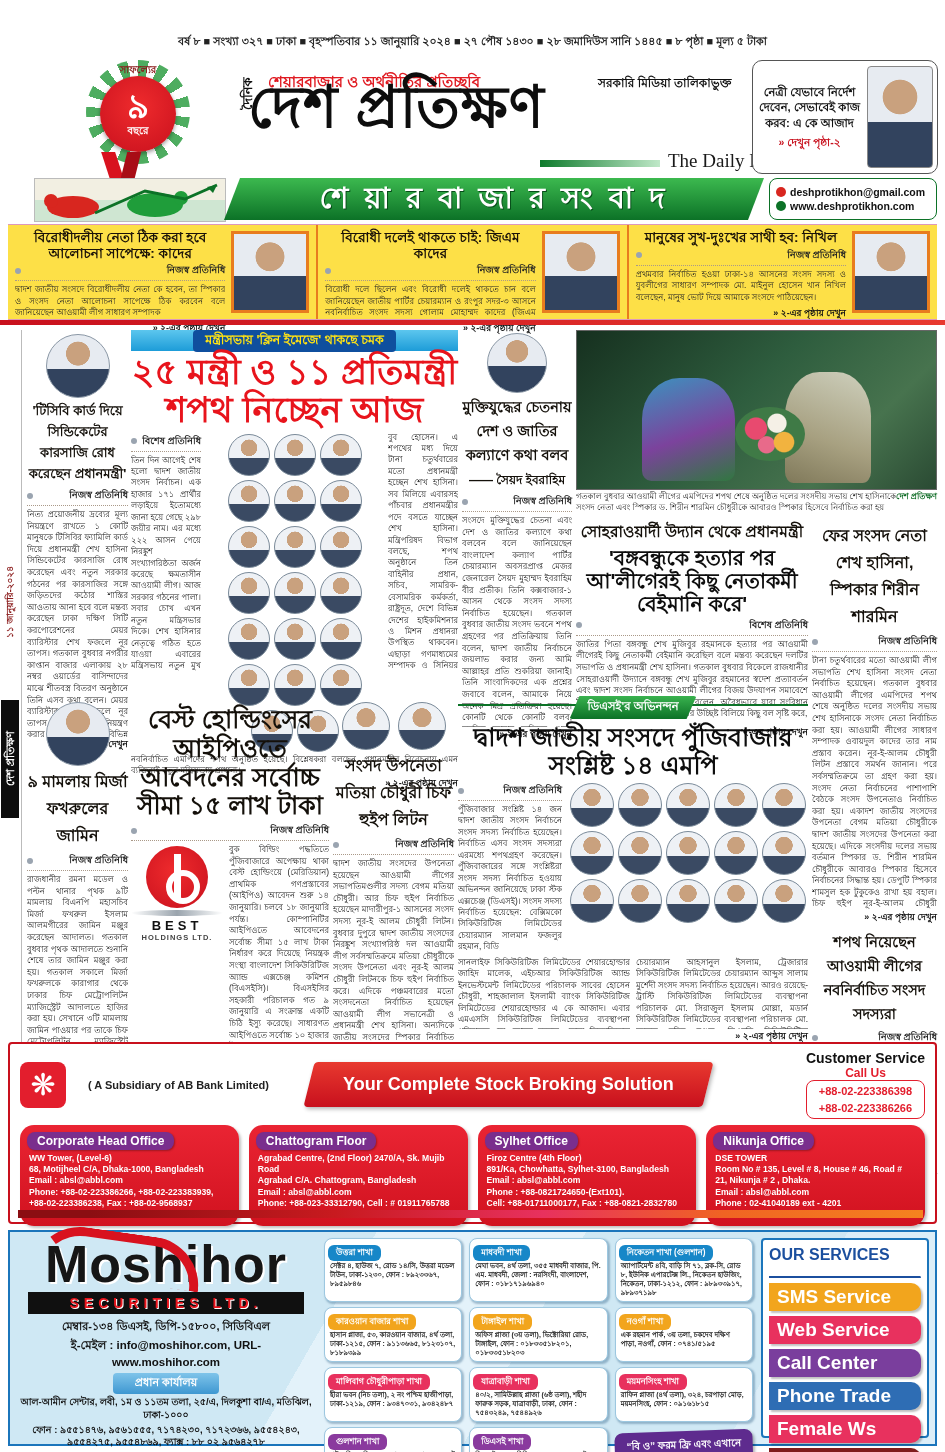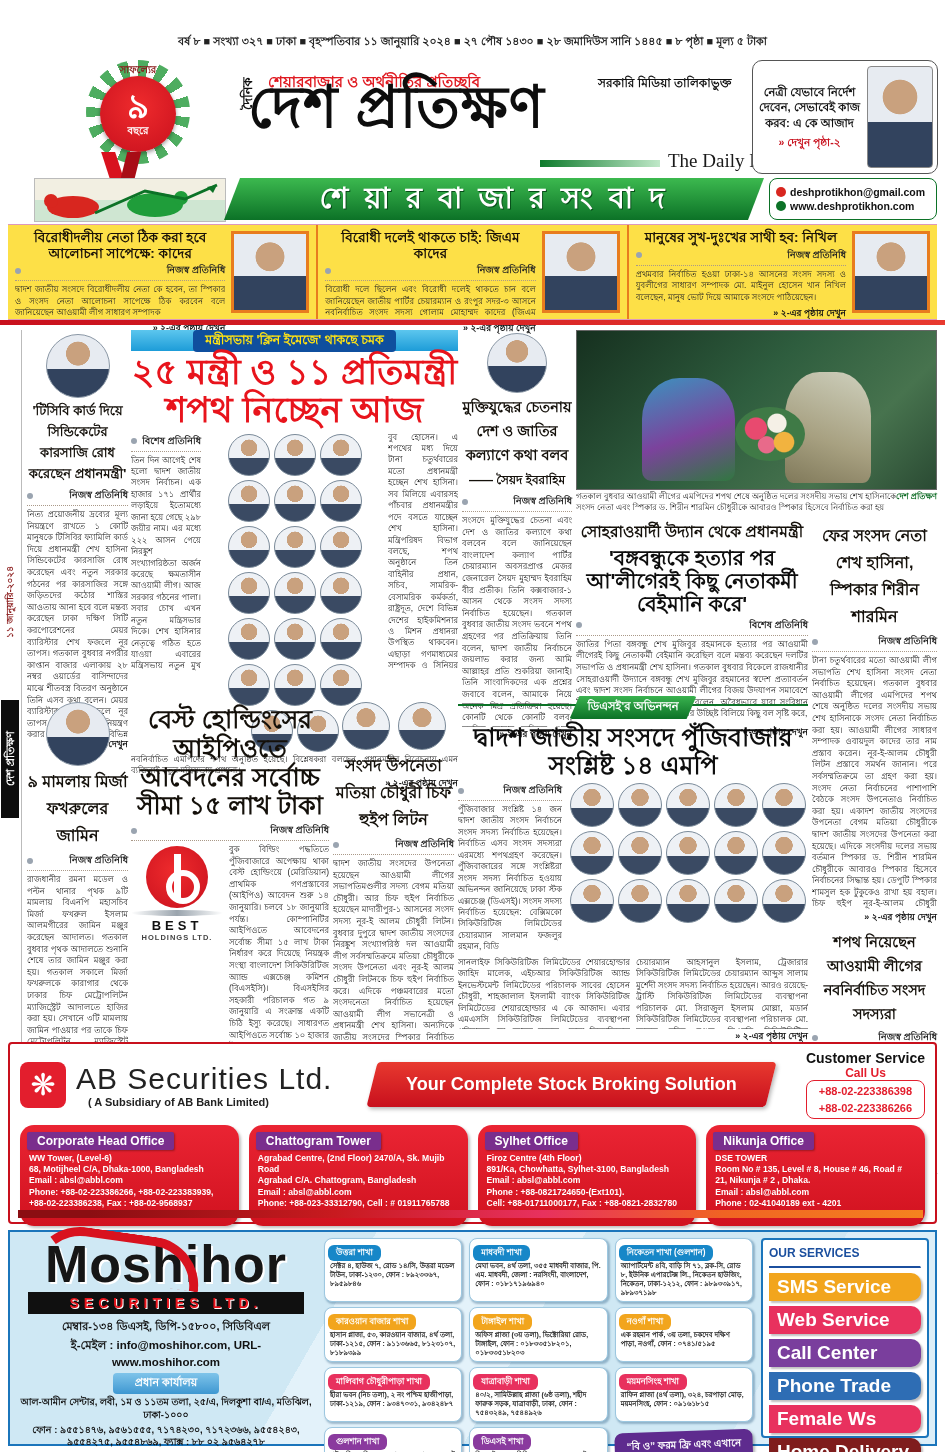--- a/index.html
+++ b/index.html
@@ -150,21 +150,21 @@
      padding:12px 34px;border-radius:4px;box-shadow:2px 2px 4px rgba(0,0,0,.3);}
   .ab-slogan span{display:inline-block;transform:skewX(14deg);color:#fff;font-size:18px;font-weight:bold;}
   .ab-cs{margin-left:auto;text-align:center;}
   .ab-cs .cst{font-size:14px;font-weight:bold;color:#111;}
   .ab-cs .csc{color:#e31e2d;font-size:12px;font-weight:bold;}
   .ab-cs .csp{border:1.6px solid #e31e2d;border-radius:8px;padding:2px 8px;color:#e31e2d;
      font-size:11px;font-weight:bold;white-space:pre-line;line-height:1.5;}
   .ab-offices{display:flex;gap:10px;padding:4px 10px;}
   .office{flex:1;background:linear-gradient(180deg,#ea2433,#d1121f);border-radius:14px;padding:6px 9px;box-shadow:2px 2px 3px rgba(0,0,0,.25);}
   .office .otitle{display:inline-block;background:#7a2e8d;color:#fff;font-weight:bold;font-size:12px;
-     border-radius:2px;padding:2px 10px;margin:-12px 0 3px -2px;box-shadow:1px 1px 2px rgba(0,0,0,.3);}
+     border-radius:8px;padding:2px 10px;margin:-12px 0 3px -2px;box-shadow:1px 1px 2px rgba(0,0,0,.3);}
   .office .olines{color:#fff;font-size:8.6px;font-weight:bold;line-height:1.3;white-space:pre-line;}
   .ab-grad{position:absolute;left:8px;bottom:4px;width:905px;height:8px;
      background:linear-gradient(90deg,#8b0e12 0 8%,#c81a1f 35%,#e8315e 58%,#f06423 78%,#f5821f 100%);}
   
   .mosh{left:8px;top:1230px;width:929px;height:216px;border:2.5px solid #1b75bb;box-sizing:border-box;
      background:linear-gradient(120deg,#cfe8f4 0 35%,#e3f2fa 35% 55%,#cfe8f4 55% 80%,#dceef8 80%);display:flex;gap:8px;padding:6px;}
   .m-left{width:300px;flex:none;text-align:center;position:relative;}
   .m-logo{font-size:52px;font-weight:bold;color:#161616;line-height:1;letter-spacing:1px;text-shadow:2px 2px 0 #fff;}
   .m-arc{position:absolute;left:18px;top:-6px;width:150px;height:40px;border:9px solid #d8121f;border-bottom:none;
      border-radius:80px 80px 0 0;border-left-color:rgba(0,0,0,0);transform:rotate(8deg);}
@@ -178,21 +178,21 @@
   .m-branches{flex:1;display:grid;grid-template-columns:1fr 1fr 1fr;gap:5px 7px;align-content:start;}
   .branch{background:#fff;border:1px solid #9cc7e0;border-radius:8px;box-shadow:1.5px 1.5px 2px rgba(30,80,120,.35);
      padding:2px 5px 3px;position:relative;}
   .branch .btitle{display:inline-block;color:#fff;font-weight:bold;font-size:8.3px;border-radius:6px;
      padding:1px 8px;margin:-7px 0 1px -2px;}
   .branch .btext{font-size:6.9px;font-weight:bold;color:#222;line-height:1.3;}
   .bblue{background:#1787c8;} .borange{background:#f2a51d;} .bpink{background:#e8315e;} .bpurple{background:#8a3a9e;}
   .m-note{background:#5e2b8e;color:#fff;border-radius:8px;transform:rotate(-2deg);padding:6px 8px;
      font-size:10px;font-weight:bold;text-align:center;box-shadow:2px 2px 3px rgba(0,0,0,.3);align-self:center;}
   .m-services{width:168px;flex:none;background:#fff;border:2px solid #1b75bb;border-radius:4px;padding:6px;box-sizing:border-box;}
-  .svc-title{color:#1b4f9e;font-weight:bold;font-size:12px;border-bottom:2px solid #1b4f9e;padding-bottom:6px;
+  .svc-title{color:#1b4f9e;font-weight:bold;font-size:16px;border-bottom:2px solid #1b4f9e;padding-bottom:12px;
      clip-path:polygon(0 0,94% 0,100% 100%,0 100%);}
   .svc{color:#fff;font-weight:bold;font-size:19px;border-radius:0 10px 10px 0;padding:3px 8px;margin-top:5px;
      box-shadow:2px 2px 2px rgba(0,0,0,.25);}
   .svc1{background:#f2a51d;} .svc2{background:#e8315e;} .svc3{background:#7a3e9d;}
   .svc4{background:#2e6db4;} .svc5{background:#e8315e;} .svc6{background:#7f1d1d;}
 </style>
 </head>
 <body>
 
 <div id="page">
@@ -487,21 +487,20 @@
       <div class="jtext">সানলাইফ সিকিউরিটিজ লিমিটেডের শেয়ারহোল্ডার জাহিদ মালেক, এইচআর সিকিউরিটিজ অ্যান্ড ইনভেস্টমেন্ট লিমিটেডের পরিচালক সাবের হোসেন চৌধুরী, শাহজালাল ইসলামী ব্যাংক সিকিউরিটিজ লিমিটেডের শেয়ারহোল্ডার এ কে আজাদ। এবার এমএসসি সিকিউরিটিজ লিমিটেডের ব্যবস্থাপনা পরিচালক মো. আব্দুর রহমান, মোনা ফিন্যান্সিয়াল কনসালটেন্সি অ্যান্ড সিকিউরিটিজ লিমিটেডের</div>
       <div class="jtext">চেয়ারম্যান আহসানুল ইসলাম, ট্রেজারার সিকিউরিটিজ লিমিটেডের চেয়ারম্যান আব্দুস সালাম মুর্শেদী সংসদ সদস্য নির্বাচিত হয়েছেন। আরও রয়েছে- ট্রাস্টি সিকিউরিটিজ লিমিটেডের ব্যবস্থাপনা পরিচালক মো. সিরাজুল ইসলাম মোল্লা, মডার্ন সিকিউরিটিজ লিমিটেডের ব্যবস্থাপনা পরিচালক মো. আব্দুল মমিন মণ্ডল, বিএনবি সিকিউরিটিজ লিমিটেডের পরিচালক এএফএম বাহাউদ্দিন নাসিম এবং আরএকে ক্যাপিটাল লিমিটেডের পরিচালক এসএকে একরামুজ্জামান। এছাড়া আনোয়ার খান মডার্ন সিকিউরিটিজ লিমিটেডের ব্যবস্থাপনা পরিচালক আনোয়ার হোসেইন খান, হিজ্জা ইক্যুইটিজ লিমিটেডের পরিচালক নিজাম উদ্দিন হাজারী, অগ্রণী ইন্স্যুরেন্স সিকিউরিটিজ লিমিটেডের পরিচালক এইচ এম ইব্রাহিম এবং মোনার্ক হোল্ডিংস লিমিটেডের পরিচালক সাকিব আল হাসান সংসদ সদস্য নির্বাচিত হয়েছেন।</div>
     </div>
     <div class="more">» ২-এর পৃষ্ঠায় দেখুন</div>
   </div>
 
   <div class="abs abad">
     <div class="ab-top">
       <div class="ab-logo">❋</div>
       <div>
-        <div class="ab-name">AB Securities Ltd.</div>
         <div class="ab-sub">( A Subsidiary of AB Bank Limited)</div>
       </div>
       <div class="ab-slogan">
         <span>Your Complete Stock Broking Solution</span>
       </div>
       <div class="ab-cs">
         <div class="cst">Customer Service</div>
         <div class="csc">Call Us</div>
         <div class="csp">+88-02-223386398
 +88-02-223386266</div>
@@ -510,21 +509,21 @@
     <div class="ab-offices">
       <div class="office">
         <div class="otitle">Corporate Head Office</div>
         <div class="olines">WW Tower, (Level-6)
 68, Motijheel C/A, Dhaka-1000, Bangladesh
 Email : absl@abbl.com
 Phone: +88-02-223386266, +88-02-223383939,
 +88-02-223386238,  Fax : +88-02-9568937</div>
       </div>
       <div class="office">
-        <div class="otitle">Chattogram Tower</div>
+        <div class="otitle">Chattogram Floor</div>
         <div class="olines">Agrabad Centre, (2nd Floor) 2470/A, Sk. Mujib Road
 Agrabad C/A. Chattogram, Bangladesh
 Email : absl@abbl.com
 Phone: +88-023-33312790, Cell : # 01911765788
 Fax : +88-031-2512794</div>
       </div>
       <div class="office">
         <div class="otitle">Sylhet Office</div>
         <div class="olines">Firoz Centre (4th Floor)
 891/Ka, Chowhatta, Sylhet-3100, Bangladesh

